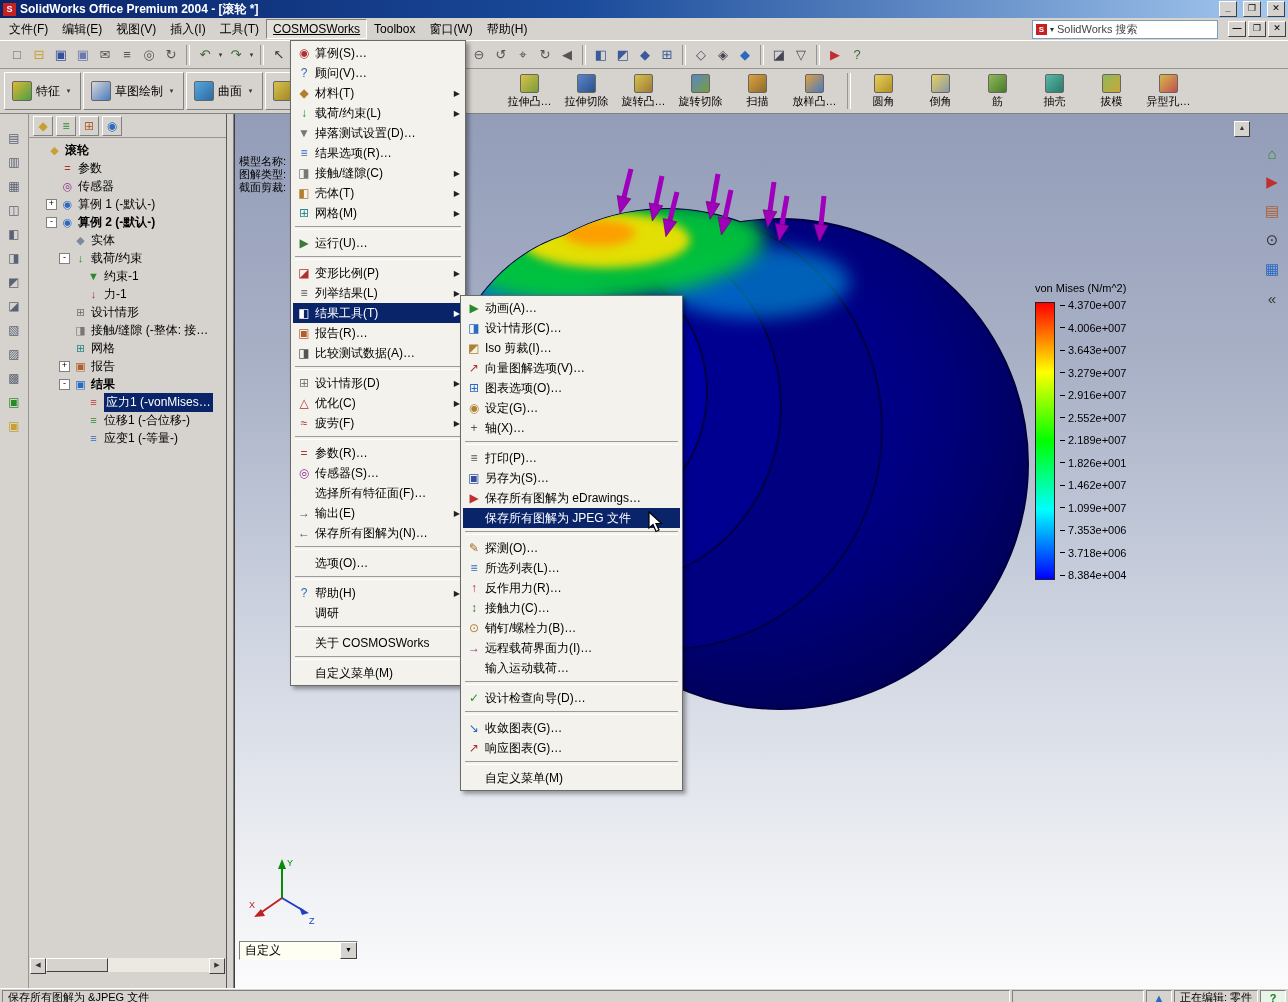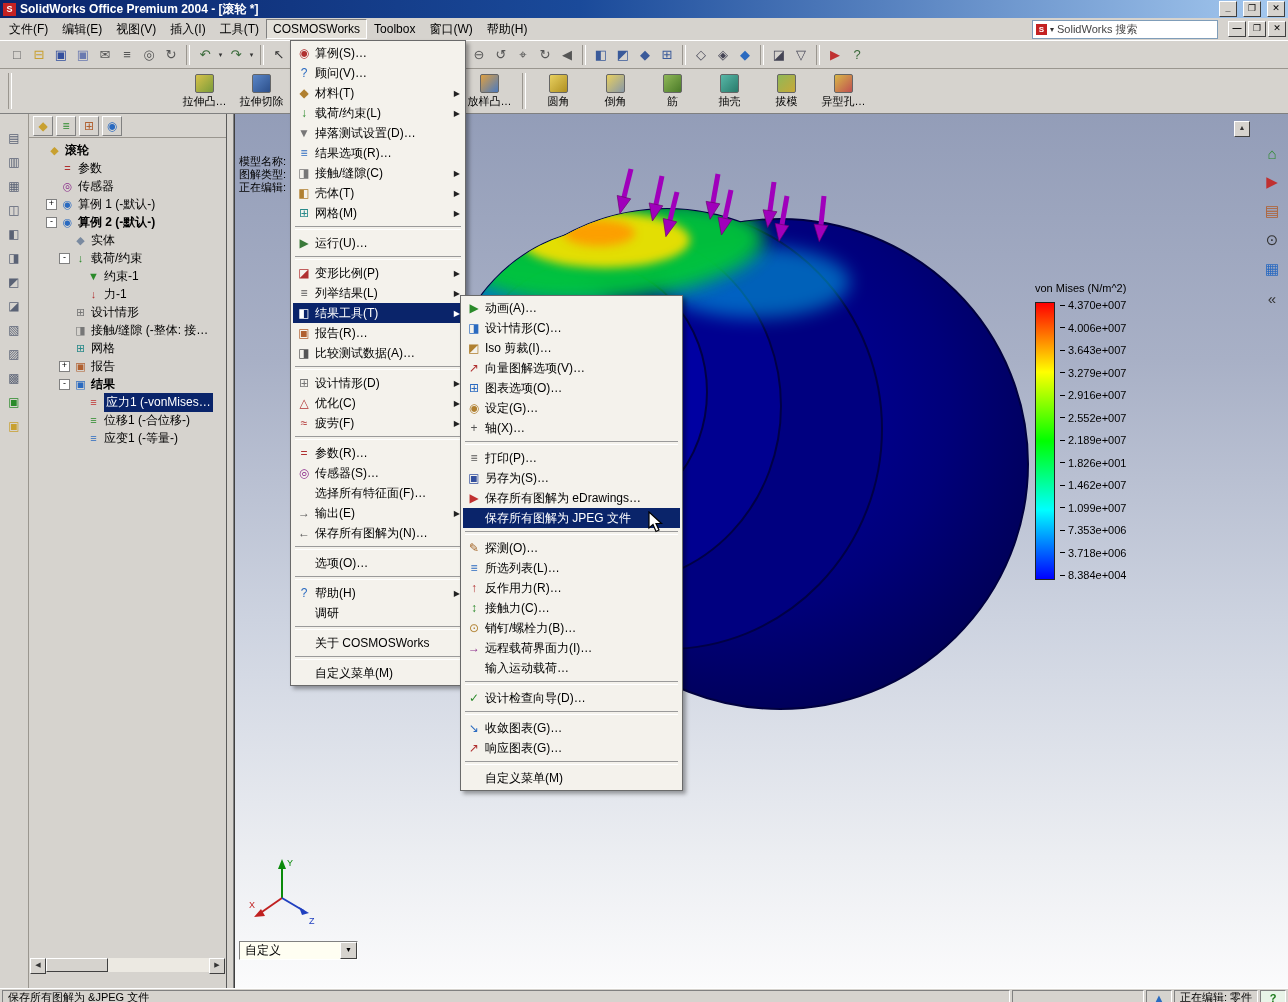--- a/index.html
+++ b/index.html
@@ -11,21 +11,21 @@
     background:linear-gradient(90deg,#0a246a 0%,#1a4a9a 45%,#a6caf0 100%);color:#fff;font-weight:bold;font-size:12px;}
   .applogo{width:13px;height:13px;background:#c42222;color:#fff;font-size:9px;line-height:13px;text-align:center;font-weight:bold;flex:none;}
   #titlebar .spacer{flex:1;}
   .wbtn{width:16px;height:14px;background:#d6d3ce;border:1px solid;border-color:#fff #404040 #404040 #fff;
     color:#000;font-size:9px;line-height:12px;text-align:center;font-weight:bold;margin-left:2px;flex:none;}
 
   
   #menubar{height:22px;display:flex;align-items:center;background:#d6d3ce;border-bottom:1px solid #fff;padding:0 2px;}
   #menu-items{display:flex;align-items:center;height:100%;}
   .mitem{padding:3px 7px;cursor:default;}
-  .mitem.active{border:1px solid;border-color:#808080 #fff #fff #808080;background:#e4e1da;padding:2px 6px;}
+  .mitem.active{border:1px solid;border-color:#808080 #fff #fff #808080;background:#e4e1da;padding:2px 6px;text-decoration:underline;}
   #search-box{margin-left:auto;width:178px;height:17px;background:#fff;border:1px solid #7f9db9;display:flex;align-items:center;gap:3px;padding:0 3px;font-size:11px;color:#444;}
   .swlogo{width:11px;height:11px;background:#c42222;color:#fff;font-size:8px;line-height:11px;text-align:center;font-weight:bold;flex:none;}
   .ddarr{font-size:8px;color:#333;}
   #doc-controls{display:flex;margin-left:8px;}
 
   
   #toolbar1{height:27px;display:flex;align-items:center;background:#d6d3ce;border-bottom:1px solid #9a968f;padding:0 6px;}
   .tbtn{width:22px;height:22px;display:flex;align-items:center;justify-content:center;font-size:13px;color:#555;cursor:default;}
   .tdd{width:9px;font-size:7px;color:#333;text-align:center;}
   .tsep{width:2px;height:20px;border-left:1px solid #9a968f;border-right:1px solid #fff;margin:0 4px;flex:none;}
@@ -185,20 +185,41 @@
       <span class="tbtn" style="color: rgb(42, 106, 192);">◆</span>
       <span class="tsep"></span>
       <span class="tbtn" style="color: rgb(68, 68, 85);">◪</span>
       <span class="tbtn" style="color: rgb(68, 68, 85);">▽</span>
       <span class="tsep"></span>
       <span class="tbtn" style="color: rgb(192, 48, 48);">▶</span>
       <span class="tbtn" style="color: rgb(58, 106, 58);">?</span>
     </div>
 
   <div id="featurebar">
+    <div id="feature-tabs">
+        <span class="ftab">
+          <span class="chip" style="background: linear-gradient(135deg, rgb(224, 184, 48), rgb(72, 160, 72));"></span>
+          <span>特征</span>
+          <span class="tdd">▾</span>
+        </span>
+        <span class="ftab">
+          <span class="chip" style="background: linear-gradient(135deg, rgb(216, 216, 216), rgb(74, 122, 192));"></span>
+          <span>草图绘制</span>
+          <span class="tdd">▾</span>
+        </span>
+        <span class="ftab">
+          <span class="chip" style="background: linear-gradient(135deg, rgb(88, 168, 224), rgb(44, 106, 160));"></span>
+          <span>曲面</span>
+          <span class="tdd">▾</span>
+        </span>
+        <span class="ftab">
+          <span class="chip" style="background: linear-gradient(135deg, rgb(216, 194, 74), rgb(160, 132, 40));"></span>
+          <span>钣金</span>
+        </span>
+      </div>
     <span class="tsep tall"></span>
     <span class="fspacer"></span>
     <div id="feature-btns">
         <span class="fbtn">
           <span class="chip" style="background: linear-gradient(135deg, rgb(216, 194, 74), rgb(122, 156, 58));"></span>
           <span>拉伸凸…</span>
         </span>
         <span class="fbtn">
           <span class="chip" style="background: linear-gradient(135deg, rgb(90, 134, 200), rgb(44, 79, 138));"></span>
           <span>拉伸切除</span>
@@ -419,21 +440,21 @@
           <use href="#loadArrow" transform="translate(496,76) rotate(12)"></use>
           <use href="#loadArrow" transform="translate(539,68) rotate(8)"></use>
           <use href="#loadArrow" transform="translate(552,82) rotate(10)"></use>
           <use href="#loadArrow" transform="translate(589,82) rotate(6)"></use>
         </g>
       </svg>
 
       <div id="plot-header">
           <div>模型名称:</div>
           <div>图解类型:</div>
-          <div>正在编辑:</div>
+          <div>截面剪裁:</div>
         </div>
 
       <div id="legend">
         <div id="legend-title">von Mises (N/m^2)</div>
         <div id="legend-body">
           <div id="legend-bar" style="background: linear-gradient(rgb(255, 0, 0), rgb(255, 127, 0), rgb(255, 255, 0), rgb(127, 255, 0), rgb(0, 255, 0), rgb(0, 255, 127), rgb(0, 255, 255), rgb(0, 127, 255), rgb(0, 0, 255));"></div>
           <div id="legend-labels">
               <div class="lrow">
                 <span class="ltick"></span>
                 <span>4.370e+007</span>

